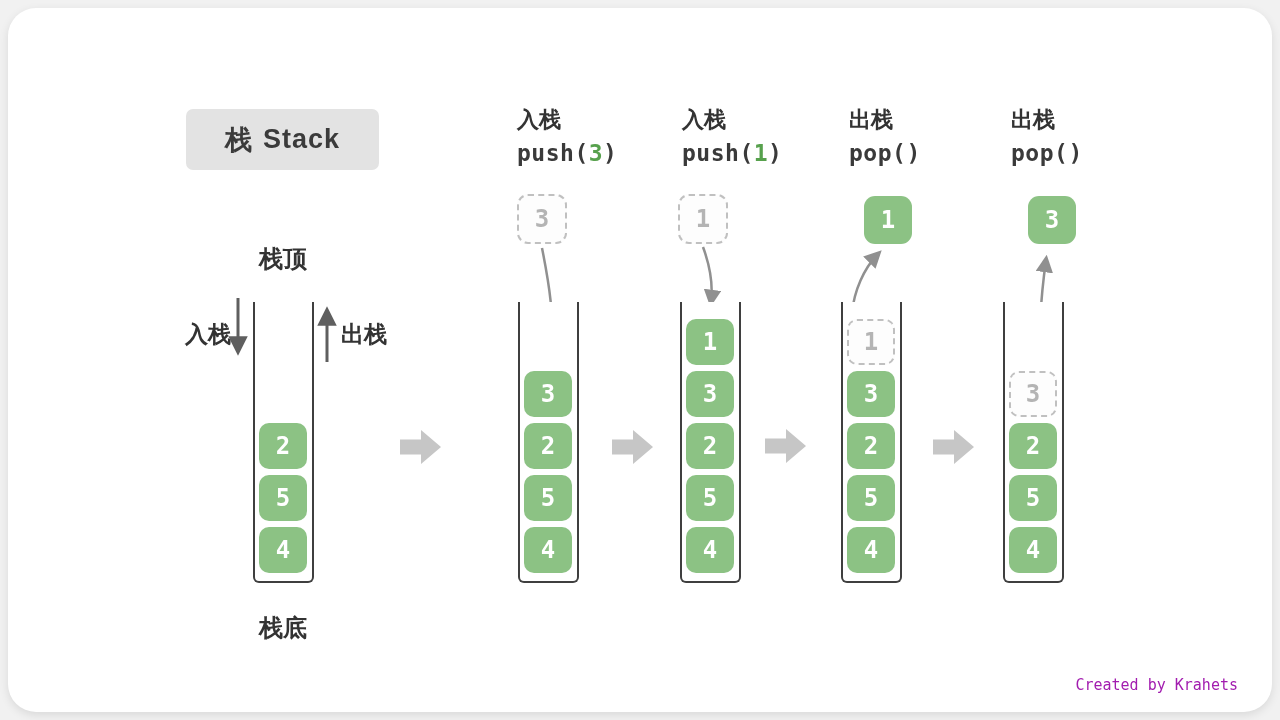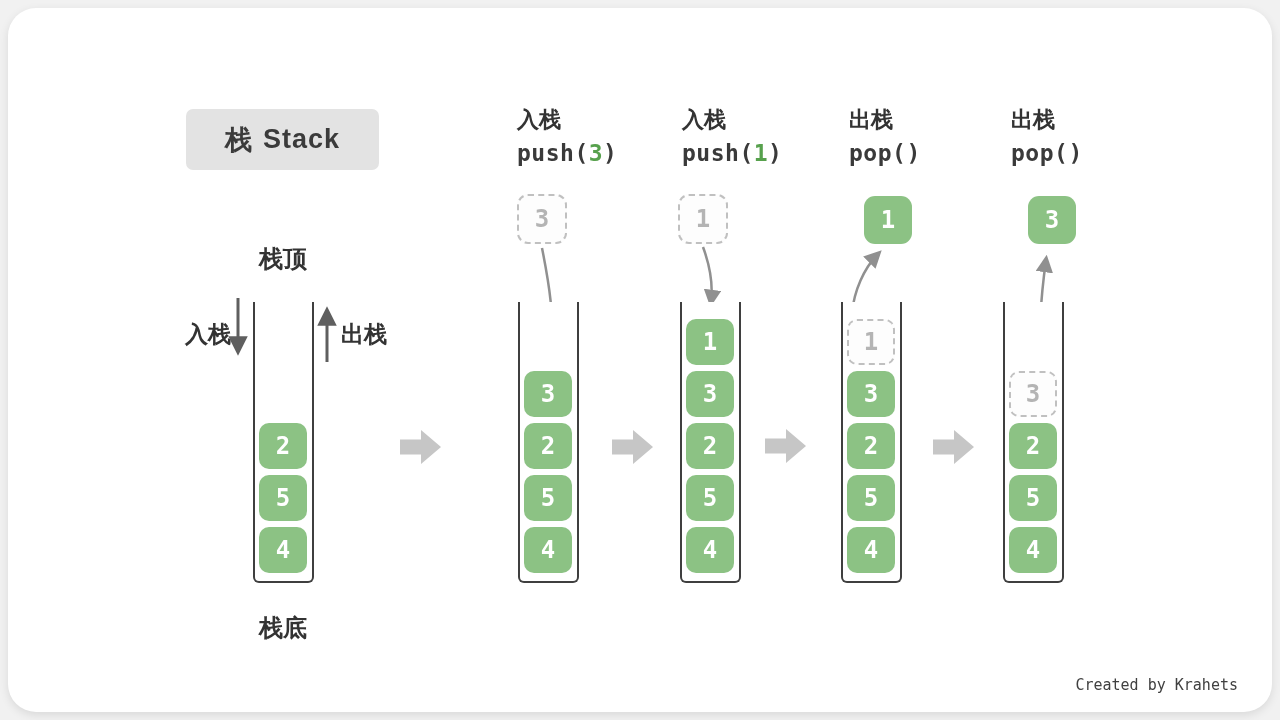--- a/index.html
+++ b/index.html
@@ -59,21 +59,21 @@
     font-family:"DejaVu Sans Mono", monospace;font-size:24px;font-weight:bold;
   }
   .floating.dashed{width:50px;height:50px;background:#fdfdfd;border:2px dashed #c0c0c0;color:#b4b4b4;}
   .floating.solid{width:48px;height:48px;background:#8cc284;color:#ffffff;}
 
   .step-arrow{position:absolute;}
   #arrow-overlay{position:absolute;left:0;top:0;width:1280px;height:720px;pointer-events:none;}
 
   .watermark{
     position:absolute;right:42px;top:676px;
-    font-family:"DejaVu Sans Mono", monospace;font-size:15px;color:#404040;
+    font-family:"DejaVu Sans Mono", monospace;font-size:15px;color:#a21caf;
   }
 </style>
 </head>
 <body>
 
 <div class="card"></div>
 
 <div id="diagram">
 
   <div class="title-box">

